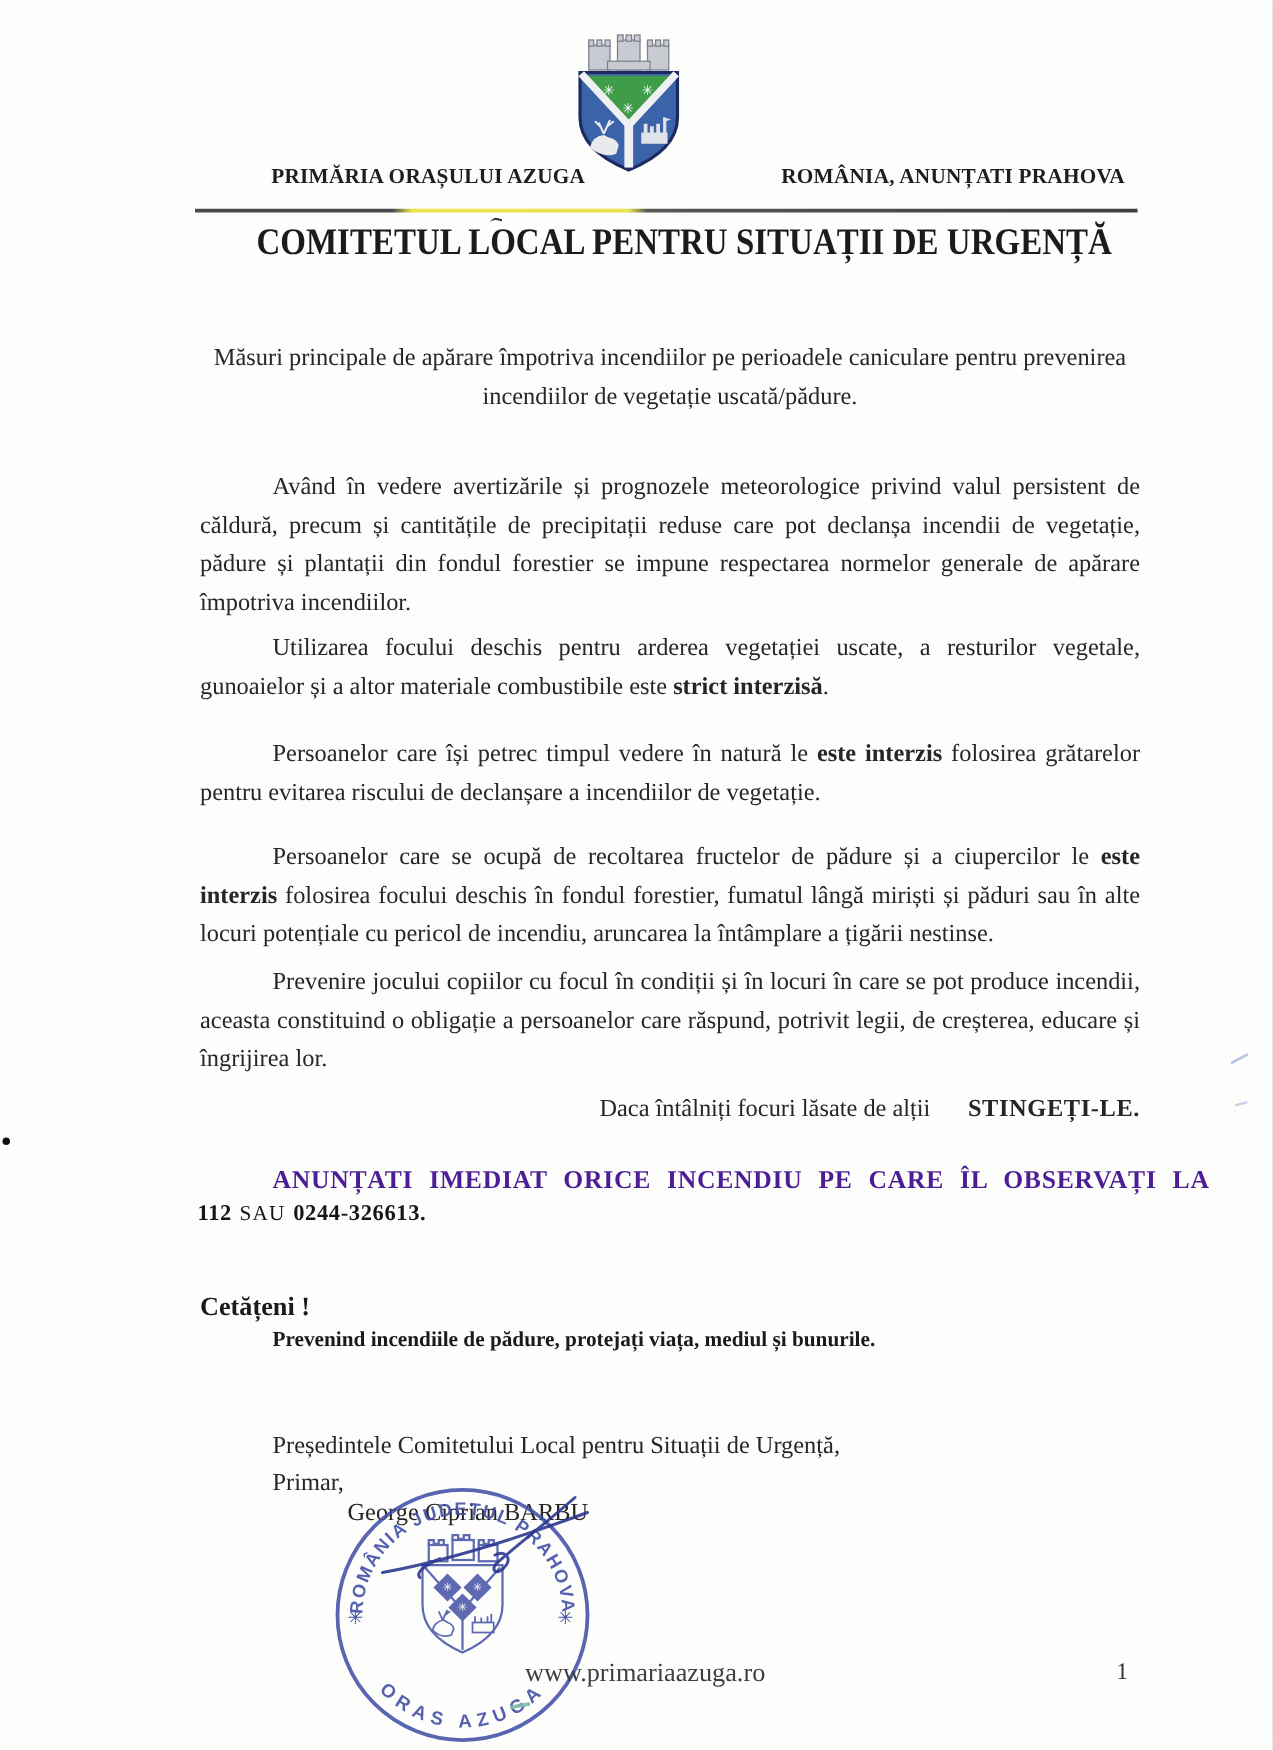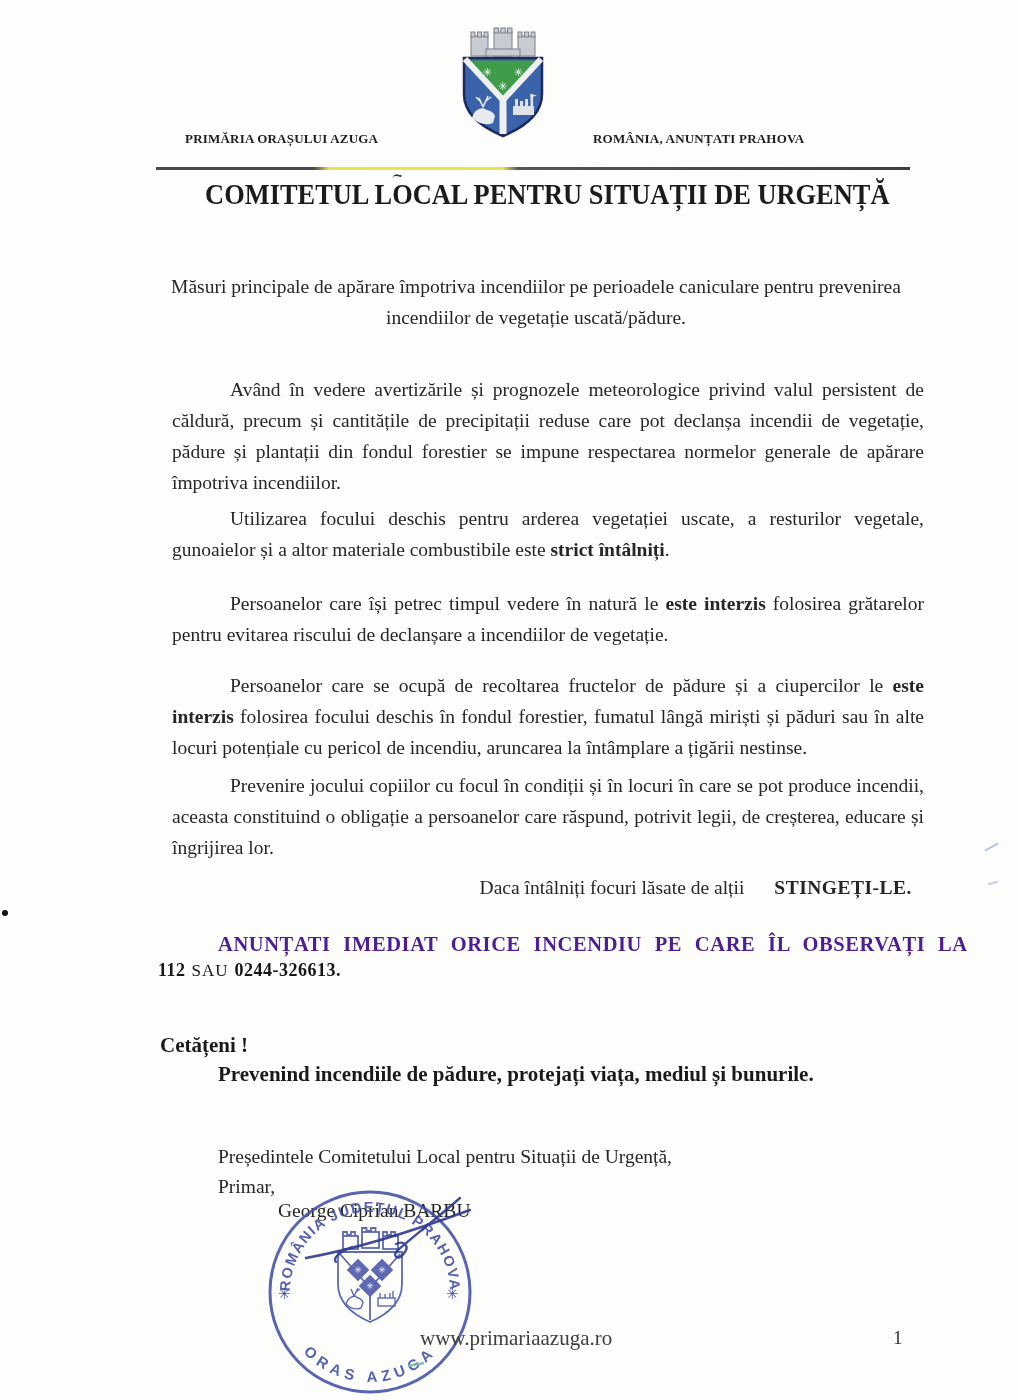--- a/index.html
+++ b/index.html
@@ -10,22 +10,22 @@
     background:#fdfdfb;
     font-family:"Liberation Serif", serif;
     color:#262626;
     overflow:hidden;
     box-shadow:0 0 6px rgba(0,0,0,.25);
   }
   .abs { position:absolute; }
 
   
   .org-label {
-    font-weight:bold; font-size:13px; letter-spacing:.2px;
-    color:#1e1e1e; white-space:nowrap;
+    font-weight:bold; font-size:17px; letter-spacing:.2px;
+    color:#1e1e1e; white-space:nowrap;margin-left:32px;
   }
   .org-left  { left:185px; top:131px; }
   .org-right { left:593px; top:131px; }
   .rule {
     left:156px; top:167px; width:754px; height:3px;
     background:linear-gradient(to right,
       #4a4a4a 0%, #4a4a4a 21%,
       #ece44c 23%, #e8e44f 46%,
       #565656 48%, #3f3f3f 100%);
   }
@@ -40,21 +40,21 @@
     border-top:2px solid #3a3a3a; border-radius:60% 0 0 0;
     transform:rotate(14deg);
   }
 
   
   .intro {
     left:160px; top:271px; width:752px;
     text-align:center; font-size:19.5px; line-height:31px;
   }
   .para {
-    left:172px; width:752px;
+    left:160px; width:752px;
     text-align:justify; text-indent:58px;
     font-size:19.5px; line-height:31px;
   }
   .para b, .line b { font-weight:bold; }
   .p-avand      { top:374px; }
   .p-utilizarea { top:503px; }
   .p-timpliber  { top:588px; }
   .p-recoltare  { top:670px; }
   .p-prevenire  { top:770px; }
   .line { left:160px; width:752px; font-size:19.5px; white-space:nowrap;text-align:right; }
@@ -64,21 +64,21 @@
   .alert-1 {
     left:160px; top:933px; width:752px;
     font-weight:bold; font-size:20.5px; color:#4c1d95;
     text-indent:58px; letter-spacing:.6px; word-spacing:7px; white-space:nowrap;
   }
   .alert-2 { left:158px; top:960px; white-space:nowrap; color:#161616; }
   .alert-2 .big   { font-weight:bold; font-size:18px; letter-spacing:.5px; }
   .alert-2 .small { font-weight:normal; font-size:17px; letter-spacing:1px; padding:0 6px; }
 
   .cetateni  { left:160px; top:1033px; font-weight:bold; font-size:21px; color:#1a1a1a;text-align:right; }
-  .prevenind { left:218px; top:1062px; font-weight:bold; font-size:21px; color:#1a1a1a; white-space:nowrap; }
+  .prevenind { left:218px; top:1062px; font-weight:bold; font-size:17px; color:#1a1a1a; white-space:nowrap; }
 
   .sig-role1 { left:218px; top:1146px; font-size:19.5px; }
   .sig-role2 { left:218px; top:1176px; font-size:19.5px; }
   .sig-name  { left:278px; top:1200px; font-size:19.5px; }
 
   
   .stamp-svg { left:264px; top:1186px; }
   .sign-svg  { left:292px; top:1192px; }
 
   
@@ -142,21 +142,21 @@
   <div class="abs org-label org-left">PRIMĂRIA ORAȘULUI AZUGA</div>
   <div class="abs org-label org-right">ROMÂNIA, ANUNȚATI PRAHOVA</div>
   <div class="abs rule"></div>
   <div class="abs doc-title">COMITETUL LOCAL PENTRU SITUAȚII DE URGENȚĂ</div>
   <div class="abs apostrophe-mark"></div>
 
   <div class="abs intro">Măsuri principale de apărare împotriva incendiilor pe perioadele caniculare pentru prevenirea incendiilor de vegetație uscată/pădure.</div>
 
   <div class="abs para p-avand">Având în vedere avertizările și prognozele meteorologice privind valul persistent de căldură, precum și cantitățile de precipitații reduse care pot declanșa incendii de vegetație, pădure și plantații din fondul forestier se impune respectarea normelor generale de apărare împotriva incendiilor.</div>
 
-  <div class="abs para p-utilizarea"><span>Utilizarea focului deschis pentru arderea vegetației uscate, a resturilor vegetale, gunoaielor și a altor materiale combustibile este </span><b>strict întâlniți</b><span>.</span></div>
+  <div class="abs para p-utilizarea"><span>Utilizarea focului deschis pentru arderea vegetației uscate, a resturilor vegetale, gunoaielor și a altor materiale combustibile este </span><b>strict interzisă</b><span>.</span></div>
 
   <div class="abs para p-timpliber"><span>Persoanelor care își petrec timpul vedere în natură le </span><b>este interzis</b><span> folosirea grătarelor pentru evitarea riscului de declanșare a incendiilor de vegetație.</span></div>
 
   <div class="abs para p-recoltare"><span>Persoanelor care se ocupă de recoltarea fructelor de pădure și a ciupercilor le </span><b>este interzis</b><span> folosirea focului deschis în fondul forestier, fumatul lângă miriști și păduri sau în alte locuri potențiale cu pericol de incendiu, aruncarea la întâmplare a țigării nestinse.</span></div>
 
   <div class="abs para p-prevenire">Prevenire jocului copiilor cu focul în condiții și în locuri în care se pot produce incendii, aceasta constituind o obligație a persoanelor care răspund, potrivit legii, de creșterea, educare  și îngrijirea lor.</div>
 
   <div class="abs line p-daca"><span>Daca întâlniți focuri lăsate de alții</span><b>STINGEȚI-LE.</b></div>
 
   <div class="abs alert-1">ANUNȚATI IMEDIAT ORICE INCENDIU PE CARE ÎL OBSERVAȚI LA</div>

